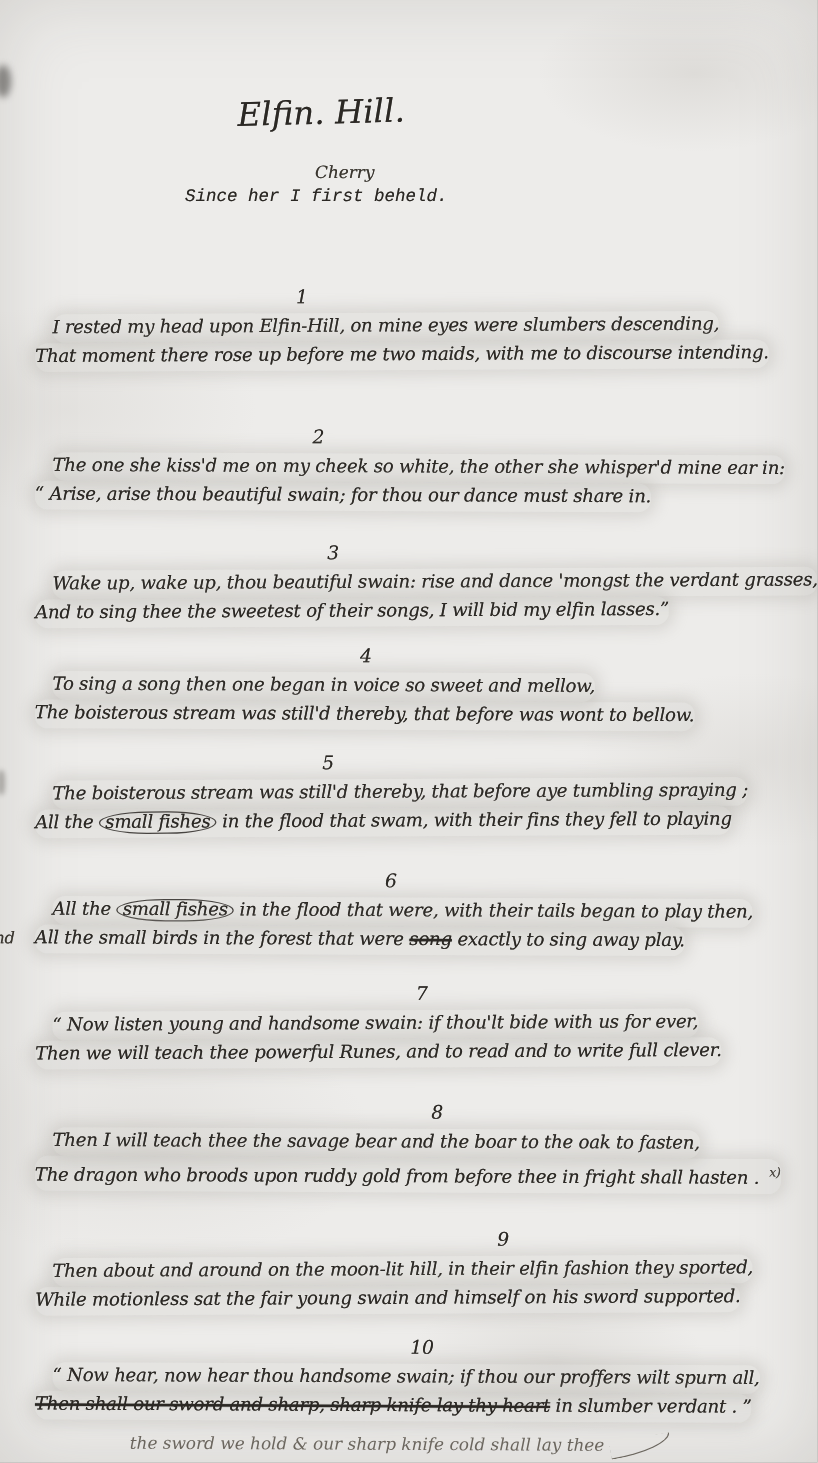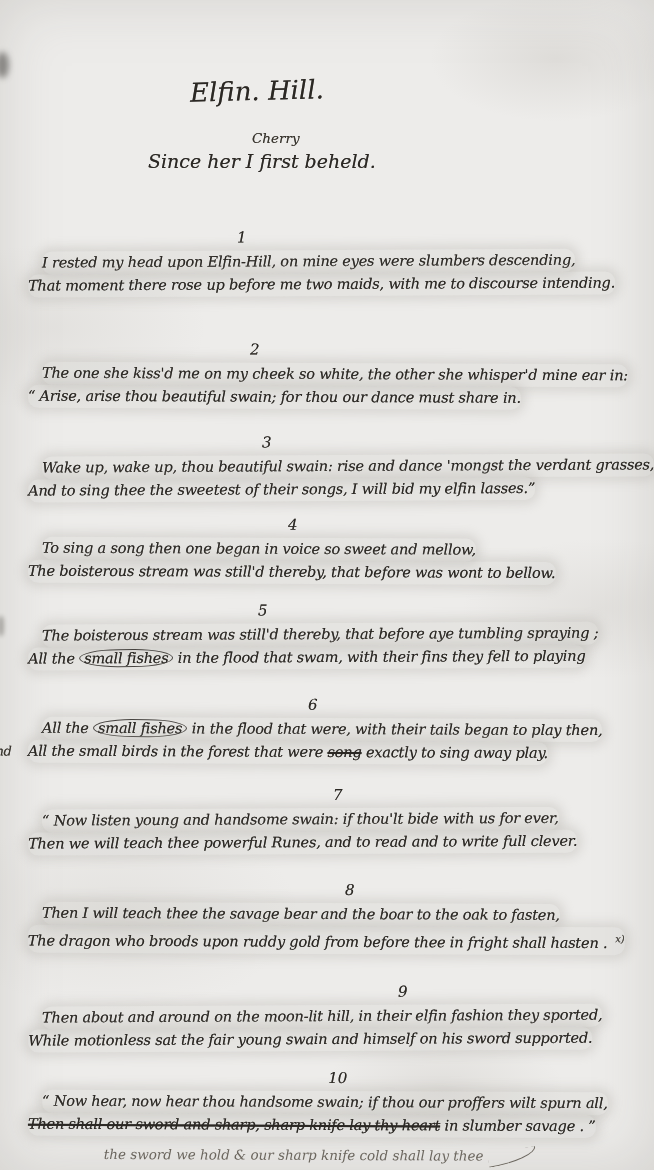--- a/index.html
+++ b/index.html
@@ -31,21 +31,21 @@
     position:absolute;left:172px;top:10px;
     font-size:33px;font-weight:bold;letter-spacing:7px;color:#1d1c1a;
     text-shadow:0 0 1px rgba(30,28,26,.6);
   }
   .hand{font-style:italic;text-shadow:0 0 .5px rgba(43,40,36,.65);}
   .title{
     position:absolute;left:190px;top:76px;
     font-size:26px;transform:rotate(-1.5deg);
   }
   .inserted{position:absolute;left:224px;top:130px;font-size:13.5px;color:#3a362f;margin-left:28px;}
-  .subtitle{position:absolute;left:148px;top:150px;font-size:19px;}
+  .subtitle{position:absolute;left:148px;top:150px;font-size:14px;font-family:Liberation Mono, monospace;}
   #stanzas{position:absolute;left:28px;top:228px;right:8px;}
   .stanza{position:relative;}
   .stanza:nth-of-type(odd){transform:rotate(-0.3deg);}
   .stanza:nth-of-type(even){transform:rotate(0.25deg);}
   .stanza-number{height:22px;font-size:15px;font-style:italic;text-shadow:0 0 .5px rgba(43,40,36,.65);}
   .line{
     position:relative;
     font-size:14.5px;font-style:italic;letter-spacing:-0.2px;line-height:23px;
     white-space:nowrap;width:fit-content;
     text-shadow:0 0 .5px rgba(43,40,36,.7);
@@ -144,17 +144,17 @@
         <div class="line hand"><span>The dragon who broods upon ruddy gold from before thee in fright shall hasten .</span><span class="end-mark">x)</span></div>
       </div>
       <div class="stanza">
         <div class="stanza-number">9</div>
         <div class="line hand first"><span>Then about and around on the moon-lit hill, in their elfin fashion they sported,</span></div>
         <div class="line hand"><span>While motionless sat the fair young swain and himself on his sword supported.</span></div>
       </div>
       <div class="stanza">
         <div class="stanza-number">10</div>
         <div class="line hand first"><span>“ Now hear, now hear thou handsome swain; if thou our proffers wilt spurn all,</span></div>
-        <div class="line hand"><span class="struck">Then shall our sword and sharp, sharp knife lay thy heart</span><span> in slumber savage . ”</span></div>
+        <div class="line hand"><span class="struck">Then shall our sword and sharp, sharp knife lay thy heart</span><span> in slumber verdant . ”</span></div>
         <div class="correction"><span>the sword we hold &amp; our sharp knife cold shall lay thee</span><span class="flourish"></span></div>
       </div>
     </div>
 </div>
 
 </body></html>

